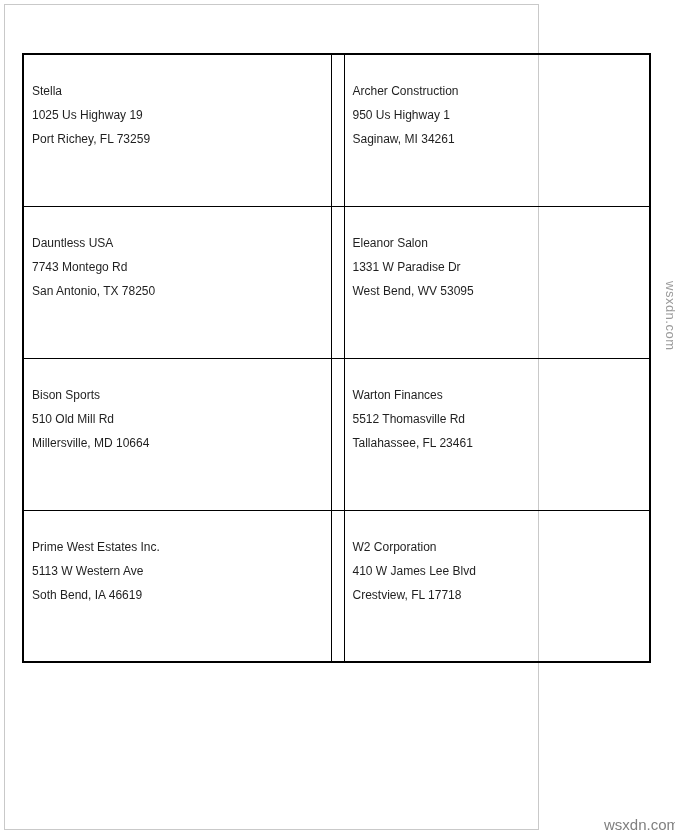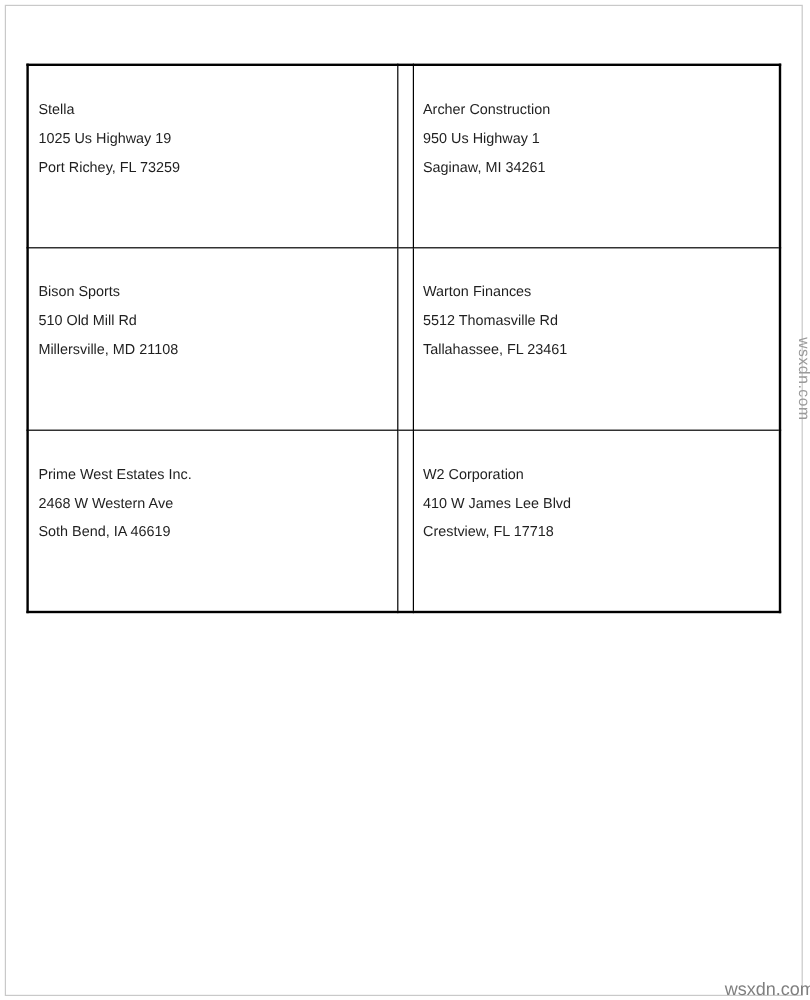--- a/index.html
+++ b/index.html
@@ -8,21 +8,21 @@
     background: #ffffff;
     font-family: "Liberation Sans", sans-serif;
     overflow: hidden;
   }
   .canvas { position: relative; width: 675px; height: 833px; background: #ffffff; }
 
   
   .page {
     position: absolute;
     left: 4px; top: 4px;
-    width: 665px; height: 826px;
+    width: 535px; height: 826px;
     background: #ffffff;
     border: 1px solid #c9c9c9;
   }
 
   
   table.labels {
     position: absolute;
     left: 17px; top: 48px;
     border-collapse: collapse;
     table-layout: fixed;
@@ -84,35 +84,48 @@
           </td>
           <td class="spacer"></td>
           <td>
             <p class="addr-line">Archer Construction</p>
             <p class="addr-line">950 Us Highway 1</p>
             <p class="addr-line">Saginaw, MI 34261</p>
           </td>
         </tr>
         <tr>
           <td>
+            <p class="addr-line">Dauntless USA</p>
+            <p class="addr-line">7743 Montego Rd</p>
+            <p class="addr-line">San Antonio, TX 78250</p>
+          </td>
+          <td class="spacer"></td>
+          <td>
+            <p class="addr-line">Eleanor Salon</p>
+            <p class="addr-line">1331 W Paradise Dr</p>
+            <p class="addr-line">West Bend, WV 53095</p>
+          </td>
+        </tr>
+        <tr>
+          <td>
             <p class="addr-line">Bison Sports</p>
             <p class="addr-line">510 Old Mill Rd</p>
-            <p class="addr-line">Millersville, MD 21108</p>
+            <p class="addr-line">Millersville, MD 10664</p>
           </td>
           <td class="spacer"></td>
           <td>
             <p class="addr-line">Warton Finances</p>
             <p class="addr-line">5512 Thomasville Rd</p>
             <p class="addr-line">Tallahassee, FL 23461</p>
           </td>
         </tr>
         <tr>
           <td>
             <p class="addr-line">Prime West Estates Inc.</p>
-            <p class="addr-line">2468 W Western Ave</p>
+            <p class="addr-line">5113 W Western Ave</p>
             <p class="addr-line">Soth Bend, IA 46619</p>
           </td>
           <td class="spacer"></td>
           <td>
             <p class="addr-line">W2 Corporation</p>
             <p class="addr-line">410 W James Lee Blvd</p>
             <p class="addr-line">Crestview, FL 17718</p>
           </td>
         </tr>
       </tbody>

